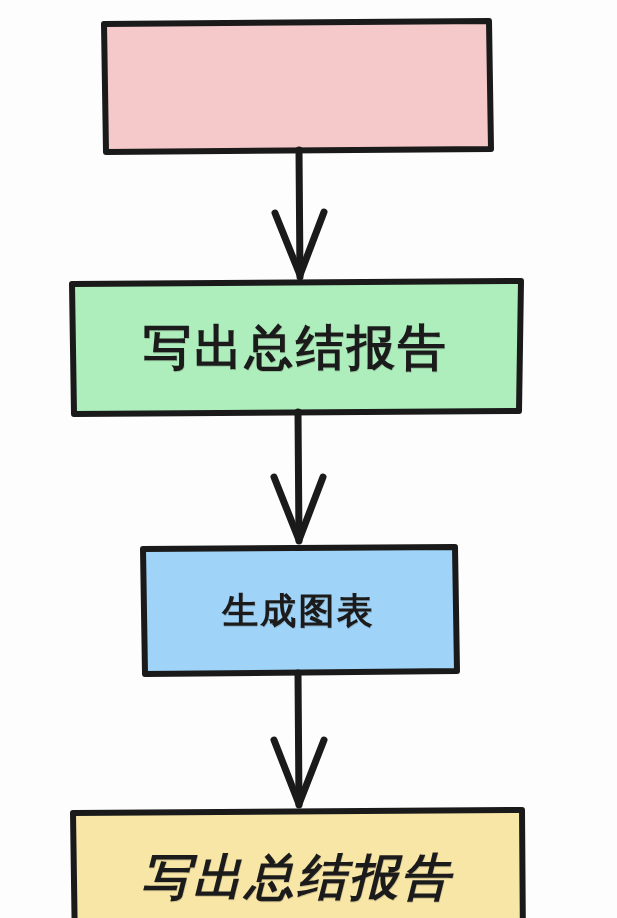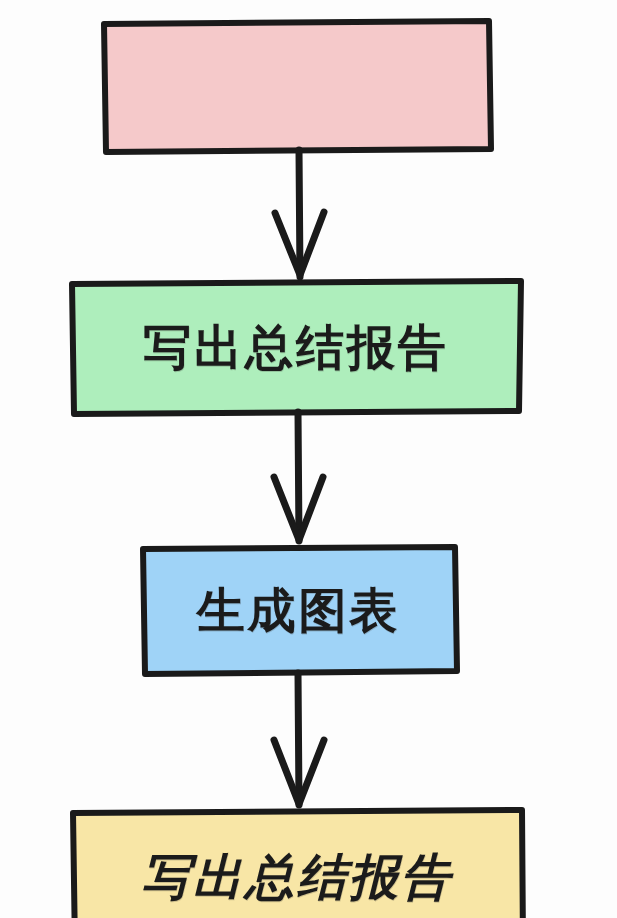--- a/index.html
+++ b/index.html
@@ -49,21 +49,21 @@
     white-space: nowrap;
     letter-spacing: 0.06em;
     line-height: 1;
     text-shadow: 0.5px 0.5px 0 rgba(60,55,50,0.22);
   }
   #node-query    { left: 103px; top: 21px;  width: 389px; height: 131px; }
   #node-query    .node-label { font-size: 49px; }
   #node-analyze  { left: 70px;  top: 281px; width: 452px; height: 133px; }
   #node-analyze  .node-label { font-size: 48px; }
   #node-chart    { left: 140px; top: 546px; width: 317px; height: 129px; }
-  #node-chart    .node-label { font-size: 48px; }
+  #node-chart    .node-label { font-size: 36px; }
   #node-report   { left: 70px;  top: 810px; width: 454px; height: 135px; }
   #node-report   .node-label { font-size: 49px; font-style: italic; }
 </style>
 </head>
 <body>
 
 <div id="canvas" style="background: rgb(253, 253, 253);">
 
   <svg id="flow-svg" viewBox="0 0 617 918" xmlns="http://www.w3.org/2000/svg">
 

